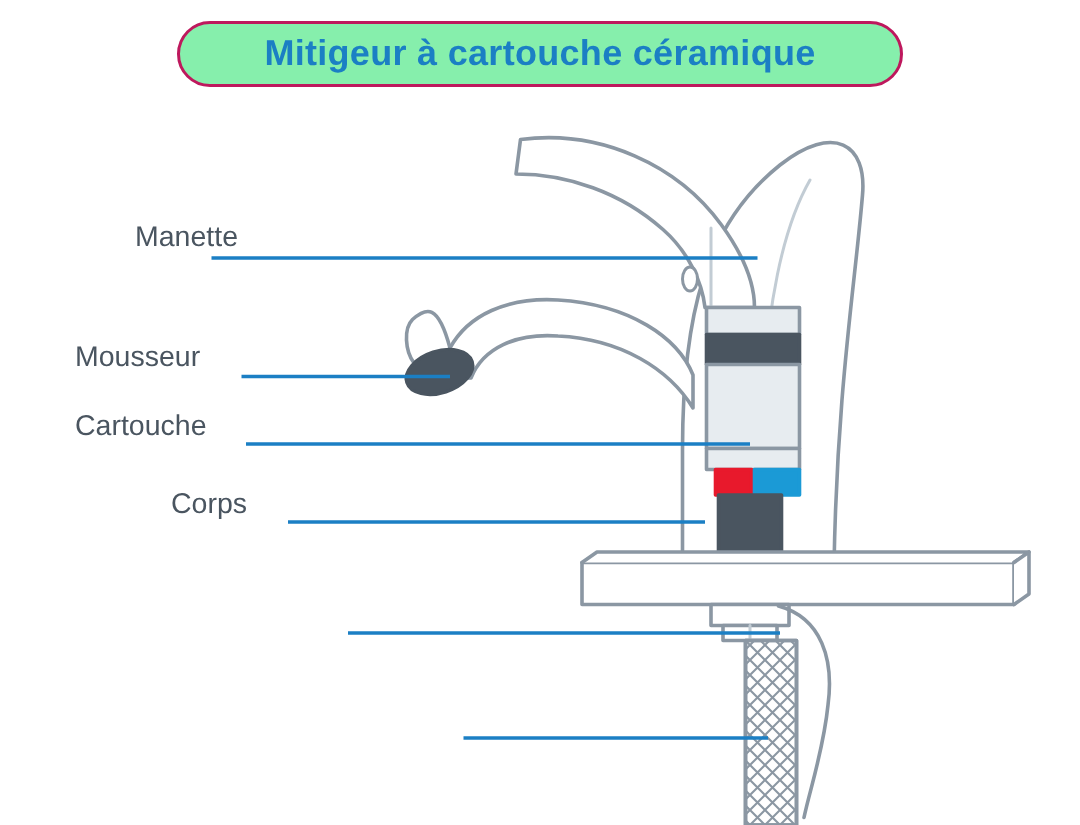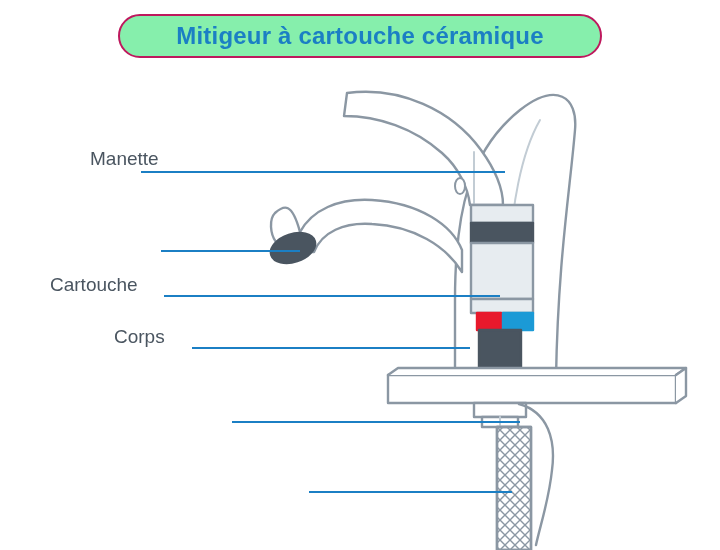--- a/index.html
+++ b/index.html
@@ -147,16 +147,17 @@
       <line x1="141" y1="172" x2="505" y2="172"></line>
       <line x1="161" y1="251" x2="300" y2="251"></line>
       <line x1="164" y1="296" x2="500" y2="296"></line>
       <line x1="192" y1="348" x2="470" y2="348"></line>
       <line x1="232" y1="422" x2="520" y2="422"></line>
       <line x1="309" y1="492" x2="512" y2="492"></line>
     </g>
   </svg>
 
   <div class="label" style="left:50px; top:149px;margin-left:40px;">Manette</div>
+  <div class="label" style="left:50px; top:229px;">Mousseur</div>
   <div class="label" style="left:50px; top:275px;text-align:center;">Cartouche</div>
   <div class="label" style="left:114px; top:327px;">Corps</div>
 
 </div>
 
 </body></html>

